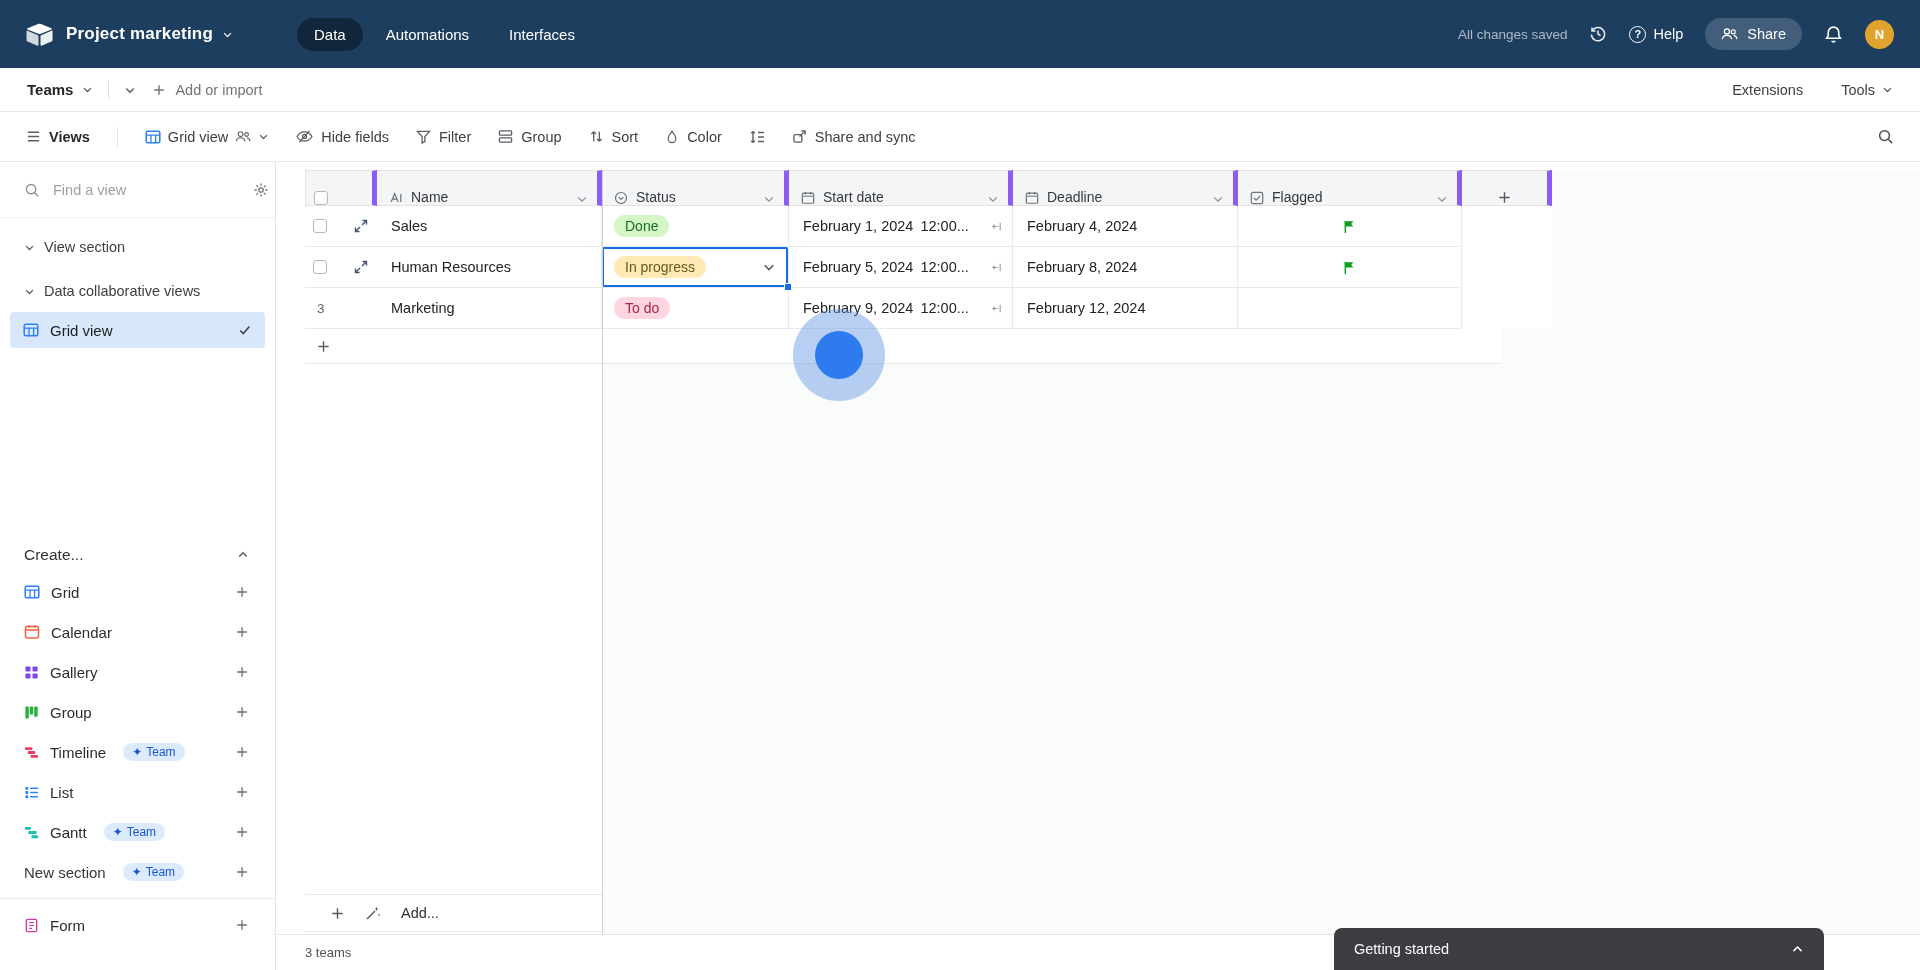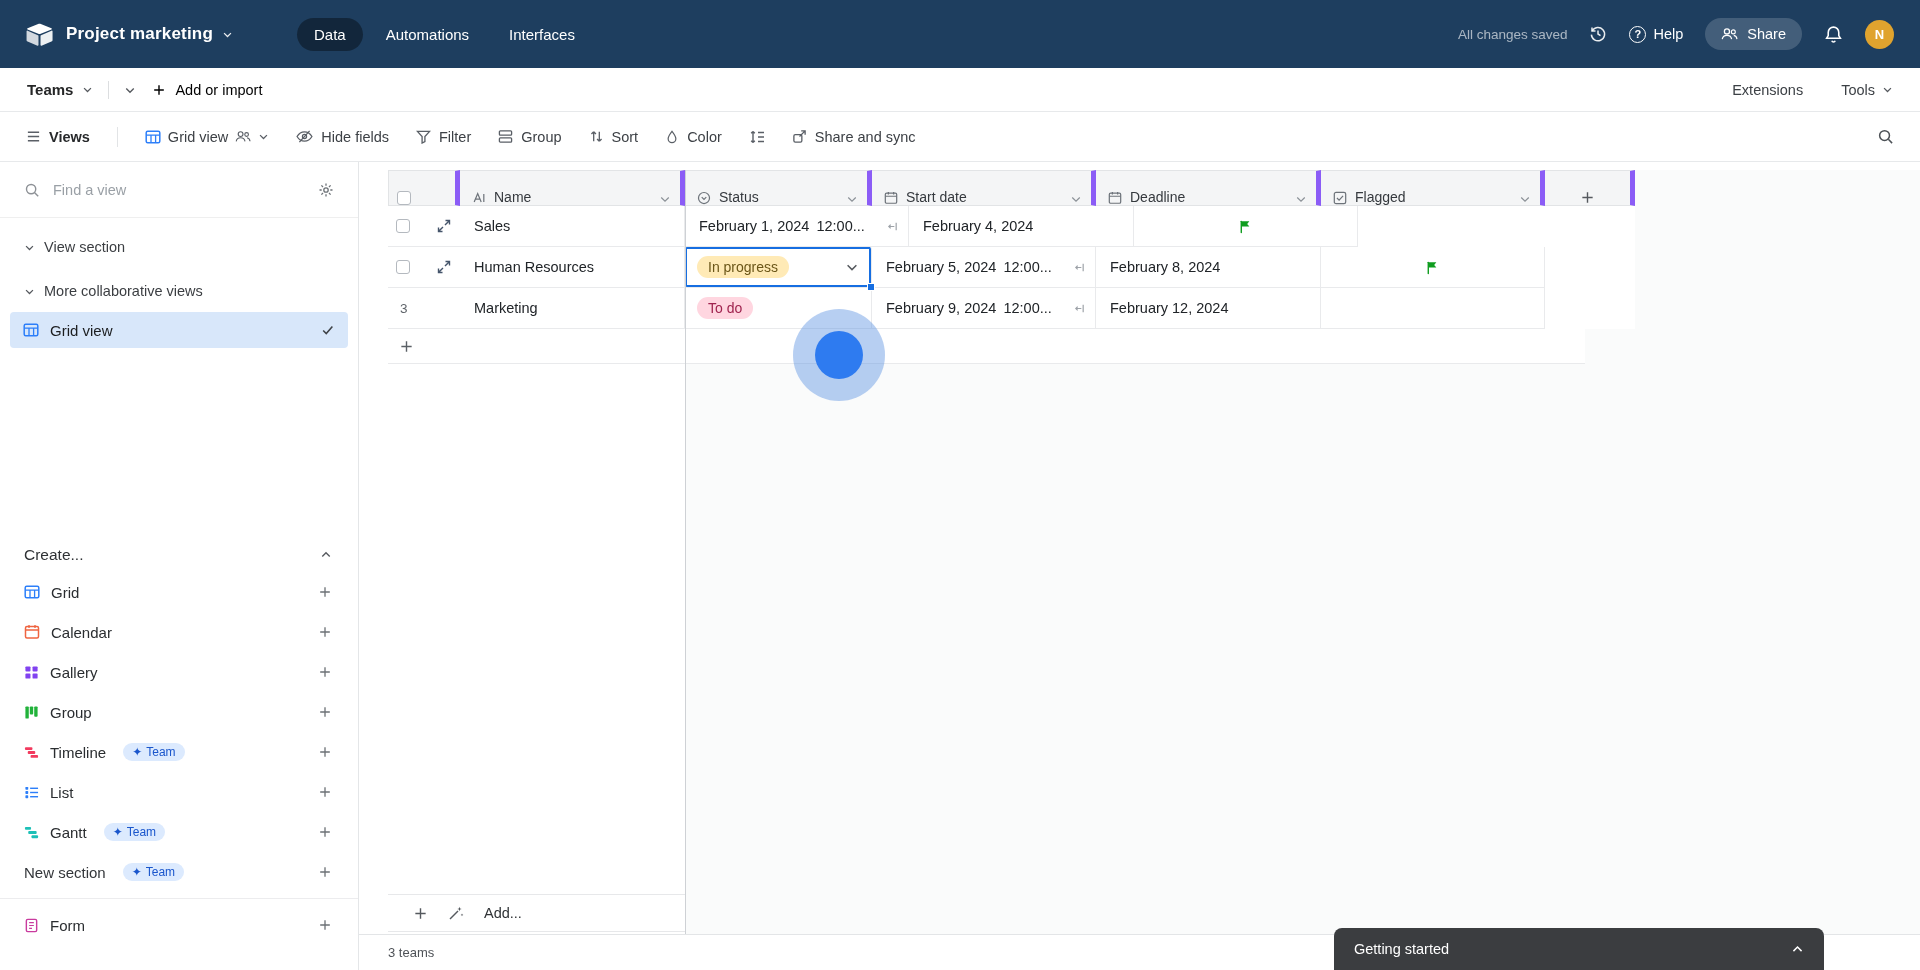--- a/index.html
+++ b/index.html
@@ -20,39 +20,39 @@
   .help-btn { display:flex; align-items:center; gap:7px; font-size:14.5px; }
   .qmark { width:17px; height:17px; border:1.5px solid #fff; border-radius:50%; display:flex; align-items:center; justify-content:center; font-size:11px; font-weight:700;}
   .share-btn { display:flex; align-items:center; gap:9px; background:rgba(255,255,255,.17); padding:8px 16px; border-radius:999px; font-size:14.5px; }
   .avatar { width:29px; height:29px; border-radius:50%; background:#e0a32e; color:#fff; font-weight:700; font-size:13px; display:flex; align-items:center; justify-content:center; }
 
   
   .tablebar { height:44px; background:#fff; border-bottom:1px solid #e7e9eb; display:flex; align-items:center; padding:0 27px; }
   .table-tab { display:flex; align-items:center; gap:9px; font-size:15px; font-weight:600; color:#252627; }
   .vdiv { width:1px; height:18px; background:#dcdee0; margin:0 15px; }
   .chev-btn { color:#55595e; }
-  .add-import { display:flex; align-items:center; gap:9px; color:#000000; font-size:14.5px; margin-left:16px;}
+  .add-import { display:flex; align-items:center; gap:9px; color:#737373; font-size:14.5px; margin-left:16px;}
   .tablebar-right { margin-left:auto; display:flex; align-items:center; gap:38px; font-size:14.5px; color:#3c4045; }
   .tools-btn { display:flex; align-items:center; gap:7px; }
 
   
   .toolbar { height:50px; background:#fff; border-bottom:1px solid #e7e9eb; display:flex; align-items:center; padding:0 26px; gap:27px; color:#3d4146; }
   .tl-item { display:flex; align-items:center; gap:8px; font-size:14.5px; }
   .tl-sep { width:1px; height:20px; background:#e2e4e6; }
   .views-btn { font-weight:600; color:#27292b; }
   .gridview-btn { gap:7px; }
   .blue-ic { color:#2d7ff9; }
   .gray-ic { color:#5a5f66; }
   .search-right { margin-left:auto; color:#4c5156; }
 
   
   .content { display:flex; height:808px; position:relative; }
 
   
-  .sidebar { width:359px; border-right:1px solid #e4e6e8; background:#fff; position:relative; flex-shrink:0;}
+  .sidebar { width:276px; border-right:1px solid #e4e6e8; background:#fff; position:relative; flex-shrink:0;}
   .sb-search { height:56px; display:flex; align-items:center; padding:0 24px; gap:13px; border-bottom:1px solid #efefef; color:#8d9196; }
   .sb-search input { border:none; outline:none; font-size:14.5px; color:#333; flex:1; font-family:"Liberation Sans",sans-serif;}
   .sb-search input::placeholder { color:#9aa0a6; }
   .sb-section { display:flex; align-items:center; gap:9px; padding:0 24px; height:34px; font-size:14.5px; color:#3b3e42; margin-top:12px;}
   .sb-view-sel { margin:4px 10px 0; padding:0 13px; height:36px; background:#d8e7fa; border-radius:4px; display:flex; align-items:center; gap:11px; font-size:15px; color:#1c1e20; }
   .sb-view-sel .check { margin-left:auto; color:#3f4347; }
   .sb-create { position:absolute; top:376px; left:0; right:0; }
   .create-header { display:flex; align-items:center; height:34px; padding:0 26px 0 24px; font-size:15.5px; color:#2f3235; }
   .create-header .chev-up { margin-left:auto; color:#55595e; }
   .sb-item { height:40px; display:flex; align-items:center; padding:0 26px 0 24px; gap:11px; font-size:15px; color:#2a2d30; }
@@ -333,21 +333,21 @@
       </span>
       <span>View section</span>
     </div>
 
     <div class="sb-section" style="margin-top:10px;">
       <span>
         <svg viewBox="0 0 16 16" width="11" height="11">
             <path d="M3 6l5 5 5-5" fill="none" stroke="#55595e" stroke-width="1.8"></path>
           </svg>
       </span>
-      <span>More collaborative views</span>
+      <span>Data collaborative views</span>
     </div>
 
     <div class="sb-view-sel">
       <span class="blue-ic">
         <svg viewBox="0 0 16 16" width="16" height="16" fill="none" stroke="currentColor">
             <rect x="1.2" y="2.2" width="13.6" height="11.6" rx="1.5" stroke-width="1.5"></rect>
             <path d="M1.2 6.1h13.6M6 6.1v7.7M10.6 6.1v7.7" stroke-width="1.3"></path>
           </svg>
       </span>
       <span>Grid view</span>
@@ -614,20 +614,23 @@
           <span class="cb"></span>
           <span class="expand-ic">
             <svg viewBox="0 0 14 14" width="14" height="14" fill="none" stroke="currentColor" stroke-width="1.4">
                 <path d="M8.5 1.5h4v4M12.3 1.7L8 6M5.5 12.5h-4v-4M1.7 12.3L6 8"></path>
               </svg>
           </span>
         </div>
         <div class="gcell c-name">
             <span>Sales</span>
           </div>
+        <div class="gcell c-status">
+          <span class="pill p-green">Done</span>
+        </div>
         <div class="gcell c-start">
           <span>February 1, 2024</span>
           <span class="timetxt">12:00...</span>
           <span class="trunc">
             <svg viewBox="0 0 12 12" width="11" height="11" fill="none" stroke="currentColor" stroke-width="1.3">
                 <path d="M10 2v8M8 6H2M4 4L2 6l2 2"></path>
               </svg>
           </span>
         </div>
         <div class="gcell c-dead">

